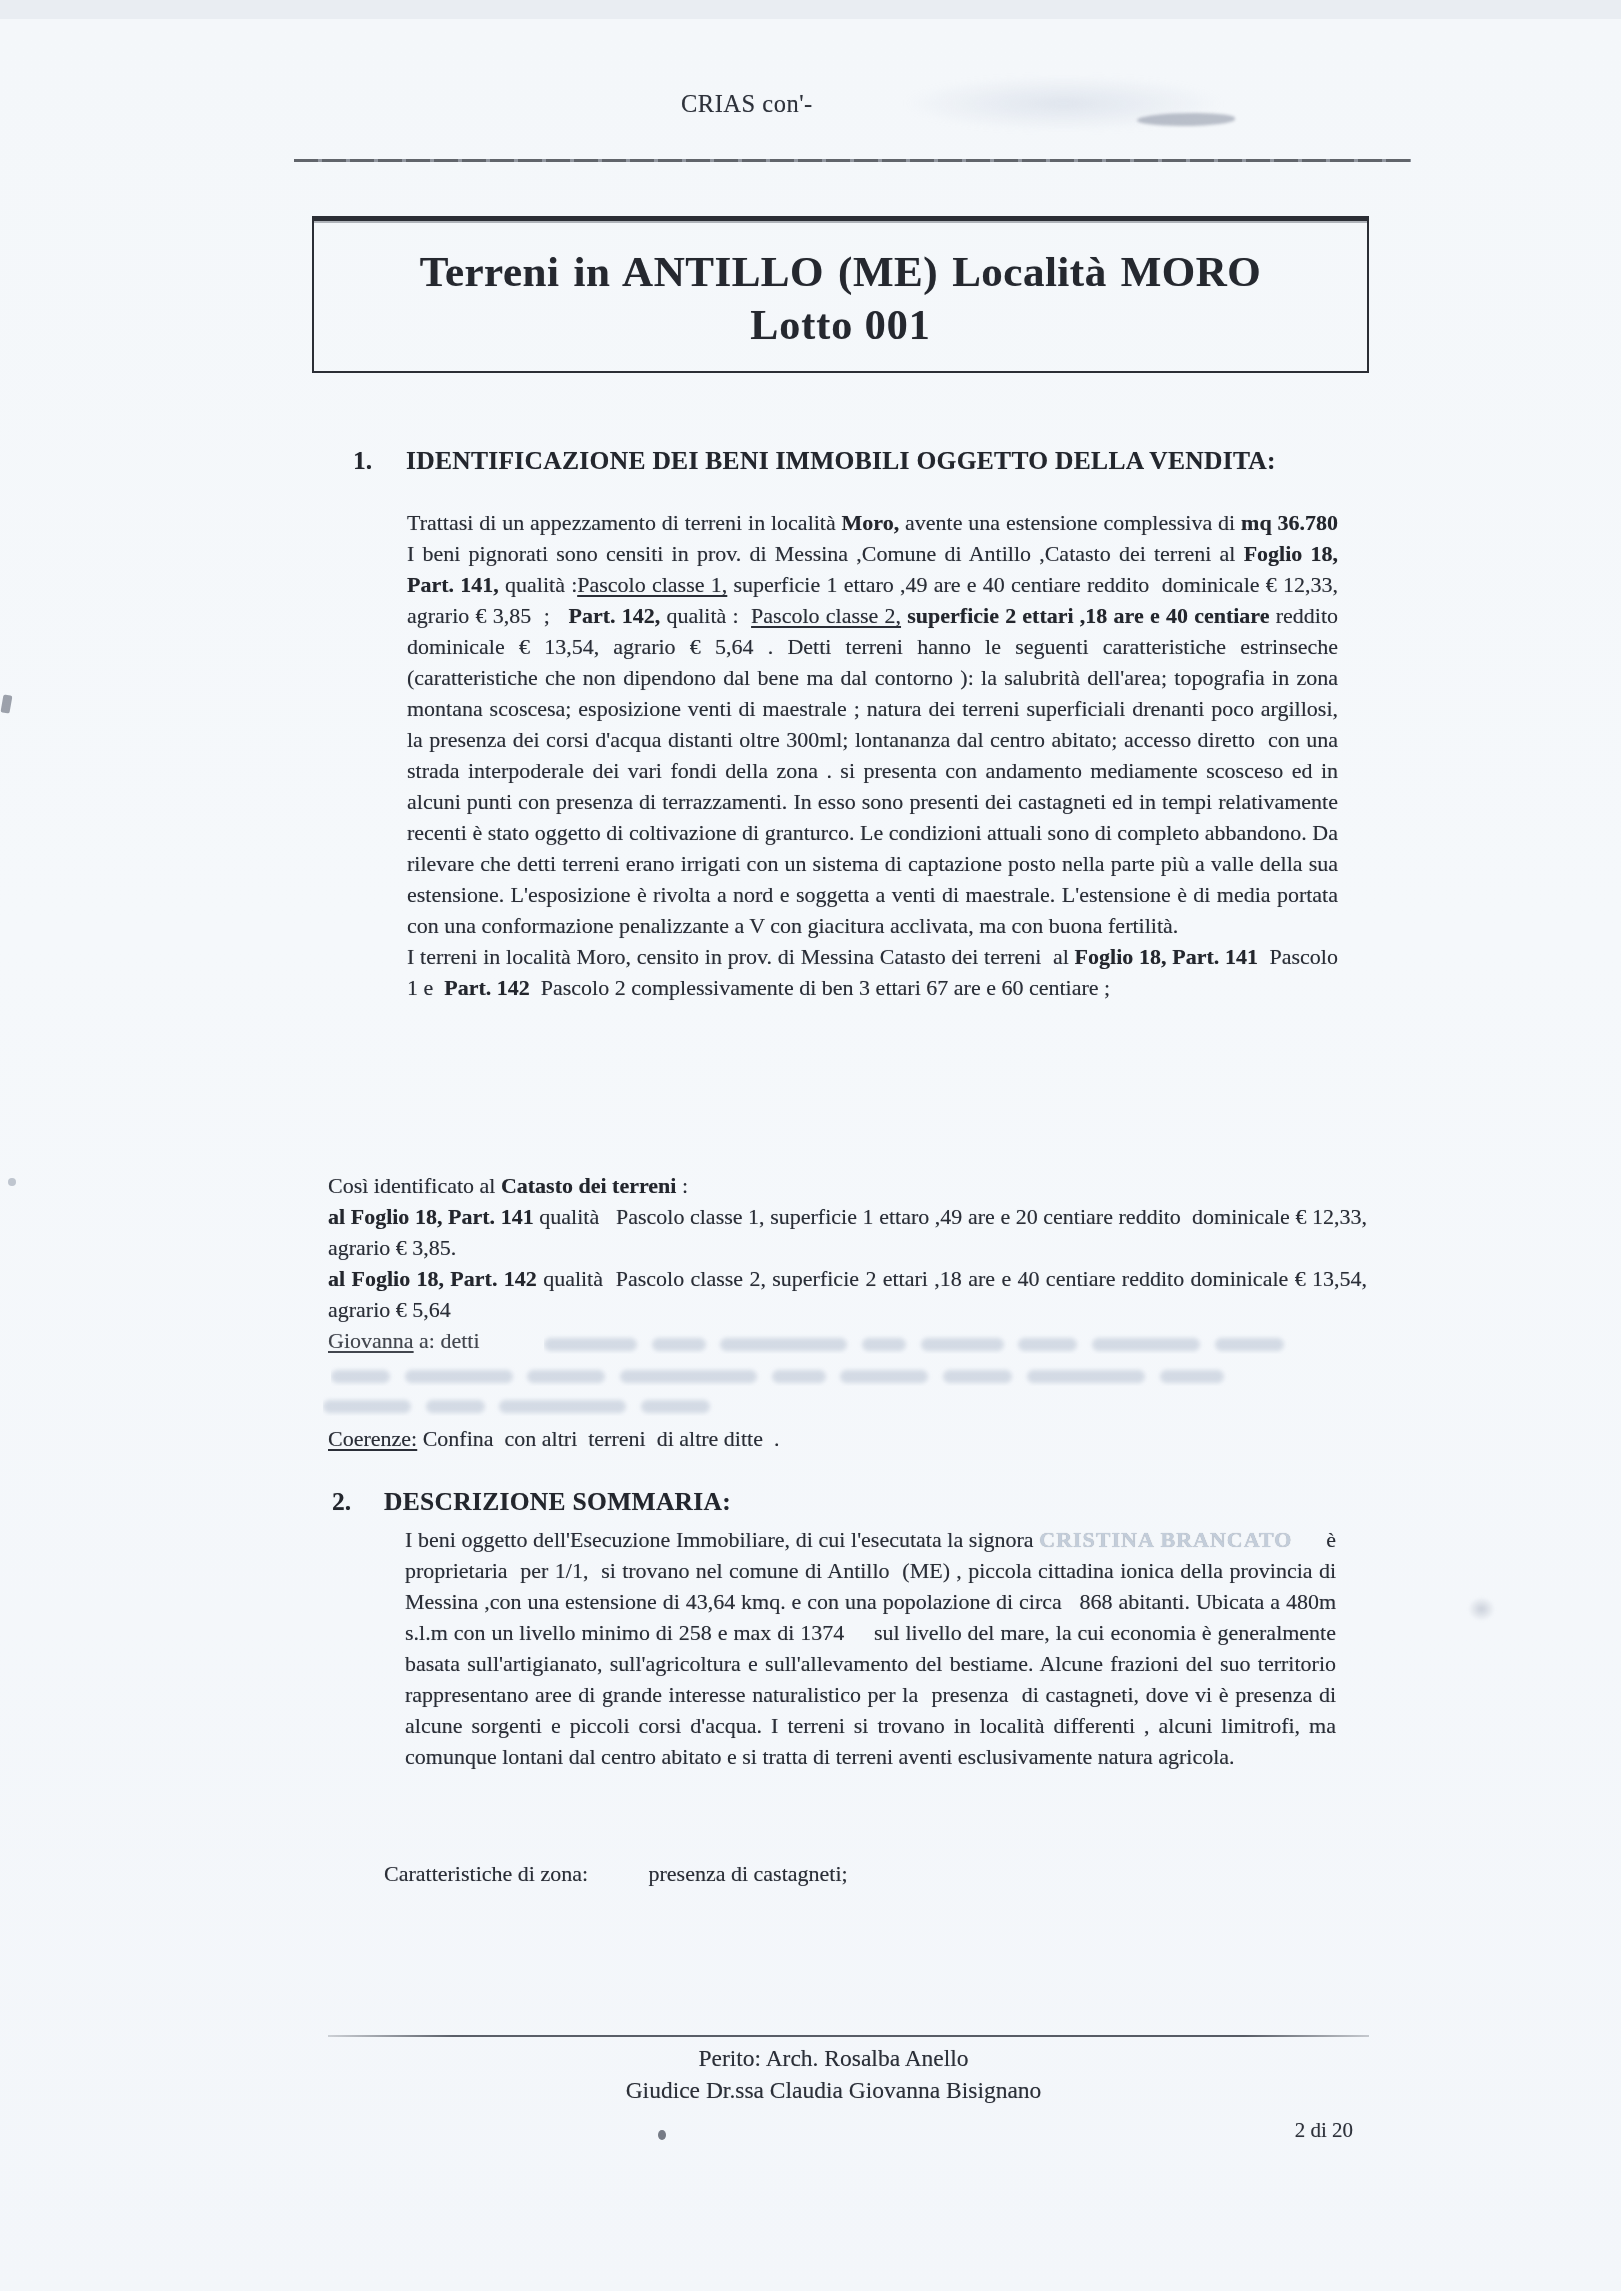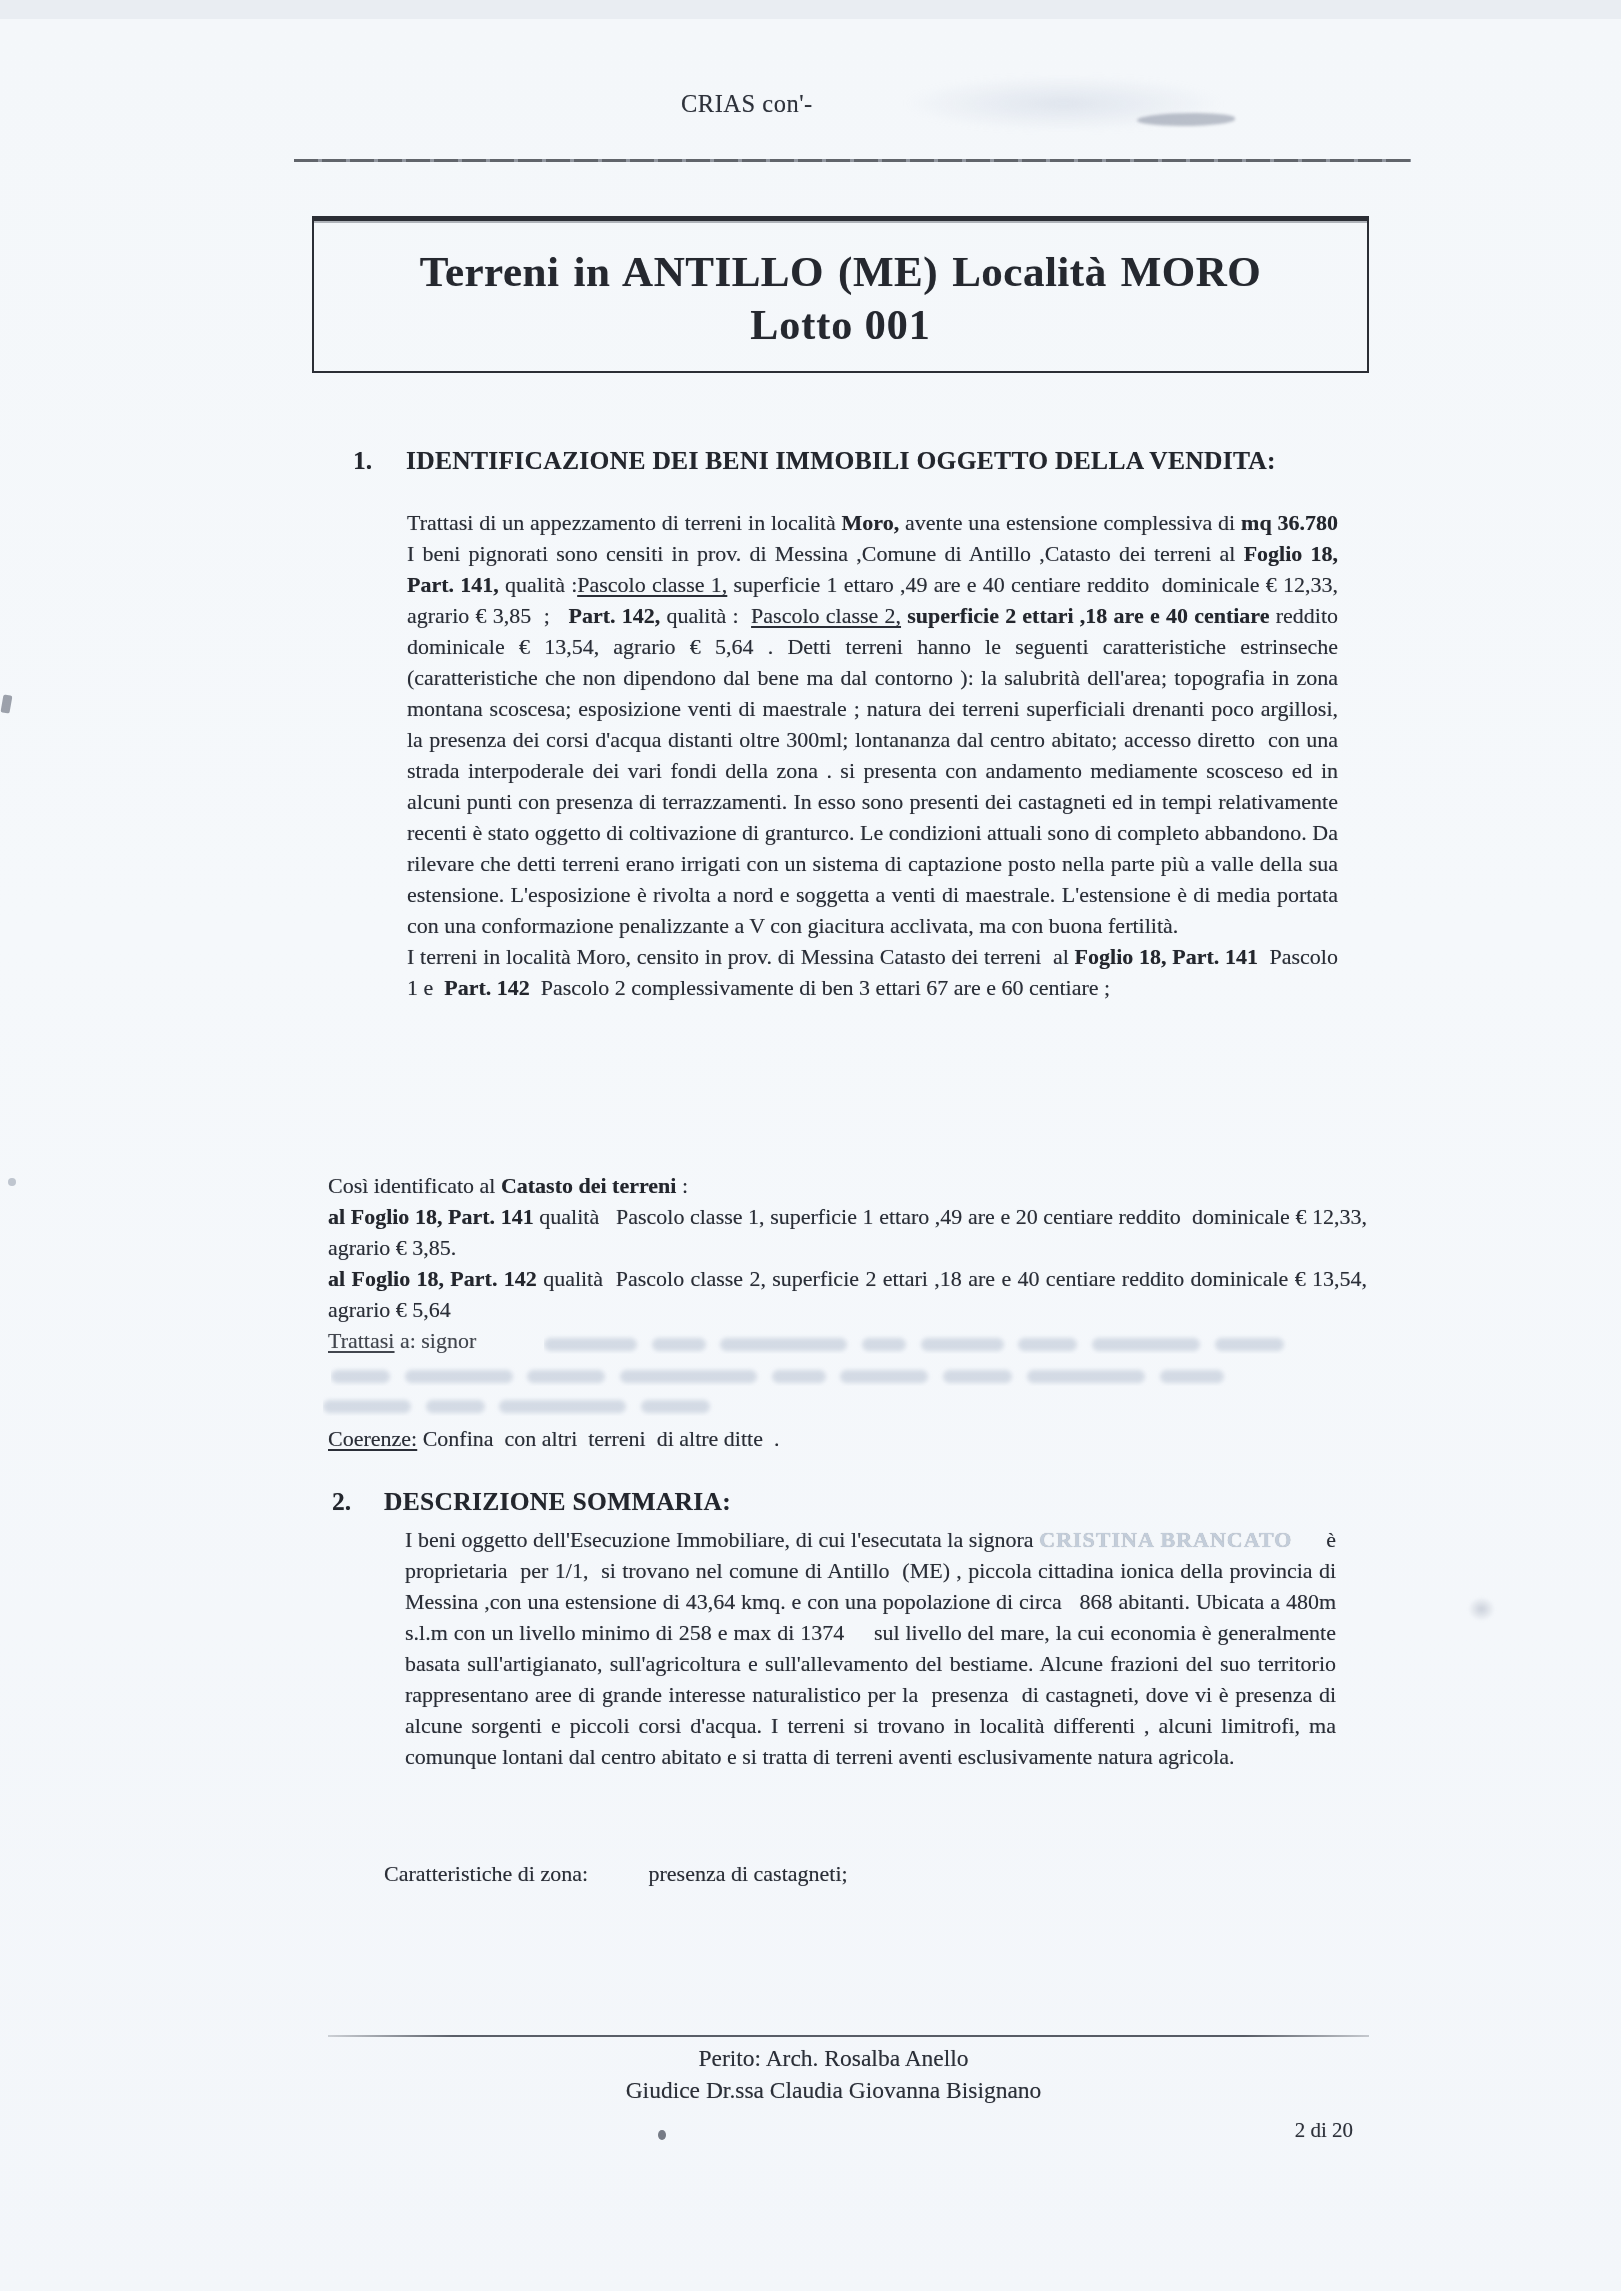--- a/index.html
+++ b/index.html
@@ -87,21 +87,21 @@
 
   <div class="body-block txt" style="left:407px;top:488px;width:931px;">
     <div class="rich"><span>Trattasi di un appezzamento di terreni in località </span><span class="b">Moro,</span><span> avente una estensione complessiva di </span><span class="b">mq 36.780</span><span>  I beni pignorati sono censiti in prov. di Messina ,Comune di Antillo ,Catasto dei terreni al </span><span class="b">Foglio 18, Part. 141,</span><span> qualità :</span><span class="u">Pascolo classe 1,</span><span> superficie 1 ettaro ,49 are e 40 centiare reddito  dominicale € 12,33, agrario € 3,85  ;   </span><span class="b">Part. 142,</span><span> qualità :  </span><span class="u">Pascolo classe 2,</span><span> </span><span class="b">superficie 2 ettari ,18 are e 40 centiare</span><span> reddito  dominicale € 13,54, agrario € 5,64 . Detti terreni hanno le seguenti caratteristiche estrinseche (caratteristiche che non dipendono dal bene ma dal contorno ): la salubrità dell'area; topografia in zona montana scoscesa; esposizione venti di maestrale ; natura dei terreni superficiali drenanti poco argillosi, la presenza dei corsi d'acqua distanti oltre 300ml; lontananza dal centro abitato; accesso diretto  con una strada interpoderale dei vari fondi della zona . si presenta con andamento mediamente scosceso ed in alcuni punti con presenza di terrazzamenti. In esso sono presenti dei castagneti ed in tempi relativamente recenti è stato oggetto di coltivazione di granturco. Le condizioni attuali sono di completo abbandono. Da rilevare che detti terreni erano irrigati con un sistema di captazione posto nella parte più a valle della sua estensione. L'esposizione è rivolta a nord e soggetta a venti di maestrale. L'estensione è di media portata con una conformazione penalizzante a V con giacitura acclivata, ma con buona fertilità.</span></div>
     <div class="rich"><span>I terreni in località Moro, censito in prov. di Messina Catasto dei terreni  al </span><span class="b">Foglio 18, Part. 141</span><span>  Pascolo 1 e  </span><span class="b">Part. 142</span><span>  Pascolo 2 complessivamente di ben 3 ettari 67 are e 60 centiare ;</span></div>
   </div>
 
   <div class="body-block txt" style="left:328px;top:1151px;width:1039px;">
     <div class="rich"><span>Così identificato al </span><span class="b">Catasto dei terreni</span><span> :</span></div>
     <div class="rich"><span class="b">al Foglio 18, Part. 141</span><span> qualità   Pascolo classe 1, superficie 1 ettaro ,49 are e 20 centiare reddito  dominicale € 12,33, agrario € 3,85.</span></div>
     <div class="rich"><span class="b">al Foglio 18, Part. 142</span><span> qualità  Pascolo classe 2, superficie 2 ettari ,18 are e 40 centiare reddito dominicale € 13,54, agrario € 5,64</span></div>
-    <div class="rich" style="opacity:.88;"><span class="u">Trattasi</span><span> a: signor</span></div>
+    <div class="rich" style="opacity:.88;"><span class="u">Giovanna</span><span> a: detti</span></div>
   </div>
 
   <div class="smudge-row" style="left:544px;top:1315px;width:828px;">
     <span class="smudge" style="width:93px;"></span><span class="smudge" style="width:54px;"></span><span class="smudge" style="width:127px;"></span><span class="smudge" style="width:44px;"></span><span class="smudge" style="width:83px;"></span><span class="smudge" style="width:59px;"></span><span class="smudge" style="width:108px;"></span><span class="smudge" style="width:69px;"></span>
   </div>
   <div class="smudge-row" style="left:331px;top:1347px;width:1034px;">
     <span class="smudge" style="width:59px;"></span><span class="smudge" style="width:108px;"></span><span class="smudge" style="width:78px;"></span><span class="smudge" style="width:137px;"></span><span class="smudge" style="width:54px;"></span><span class="smudge" style="width:88px;"></span><span class="smudge" style="width:69px;"></span><span class="smudge" style="width:118px;"></span><span class="smudge" style="width:64px;"></span>
   </div>
   <div class="smudge-row" style="left:323px;top:1377px;width:421px;">
     <span class="smudge" style="width:88px;"></span><span class="smudge" style="width:59px;"></span><span class="smudge" style="width:127px;"></span><span class="smudge" style="width:69px;"></span>

